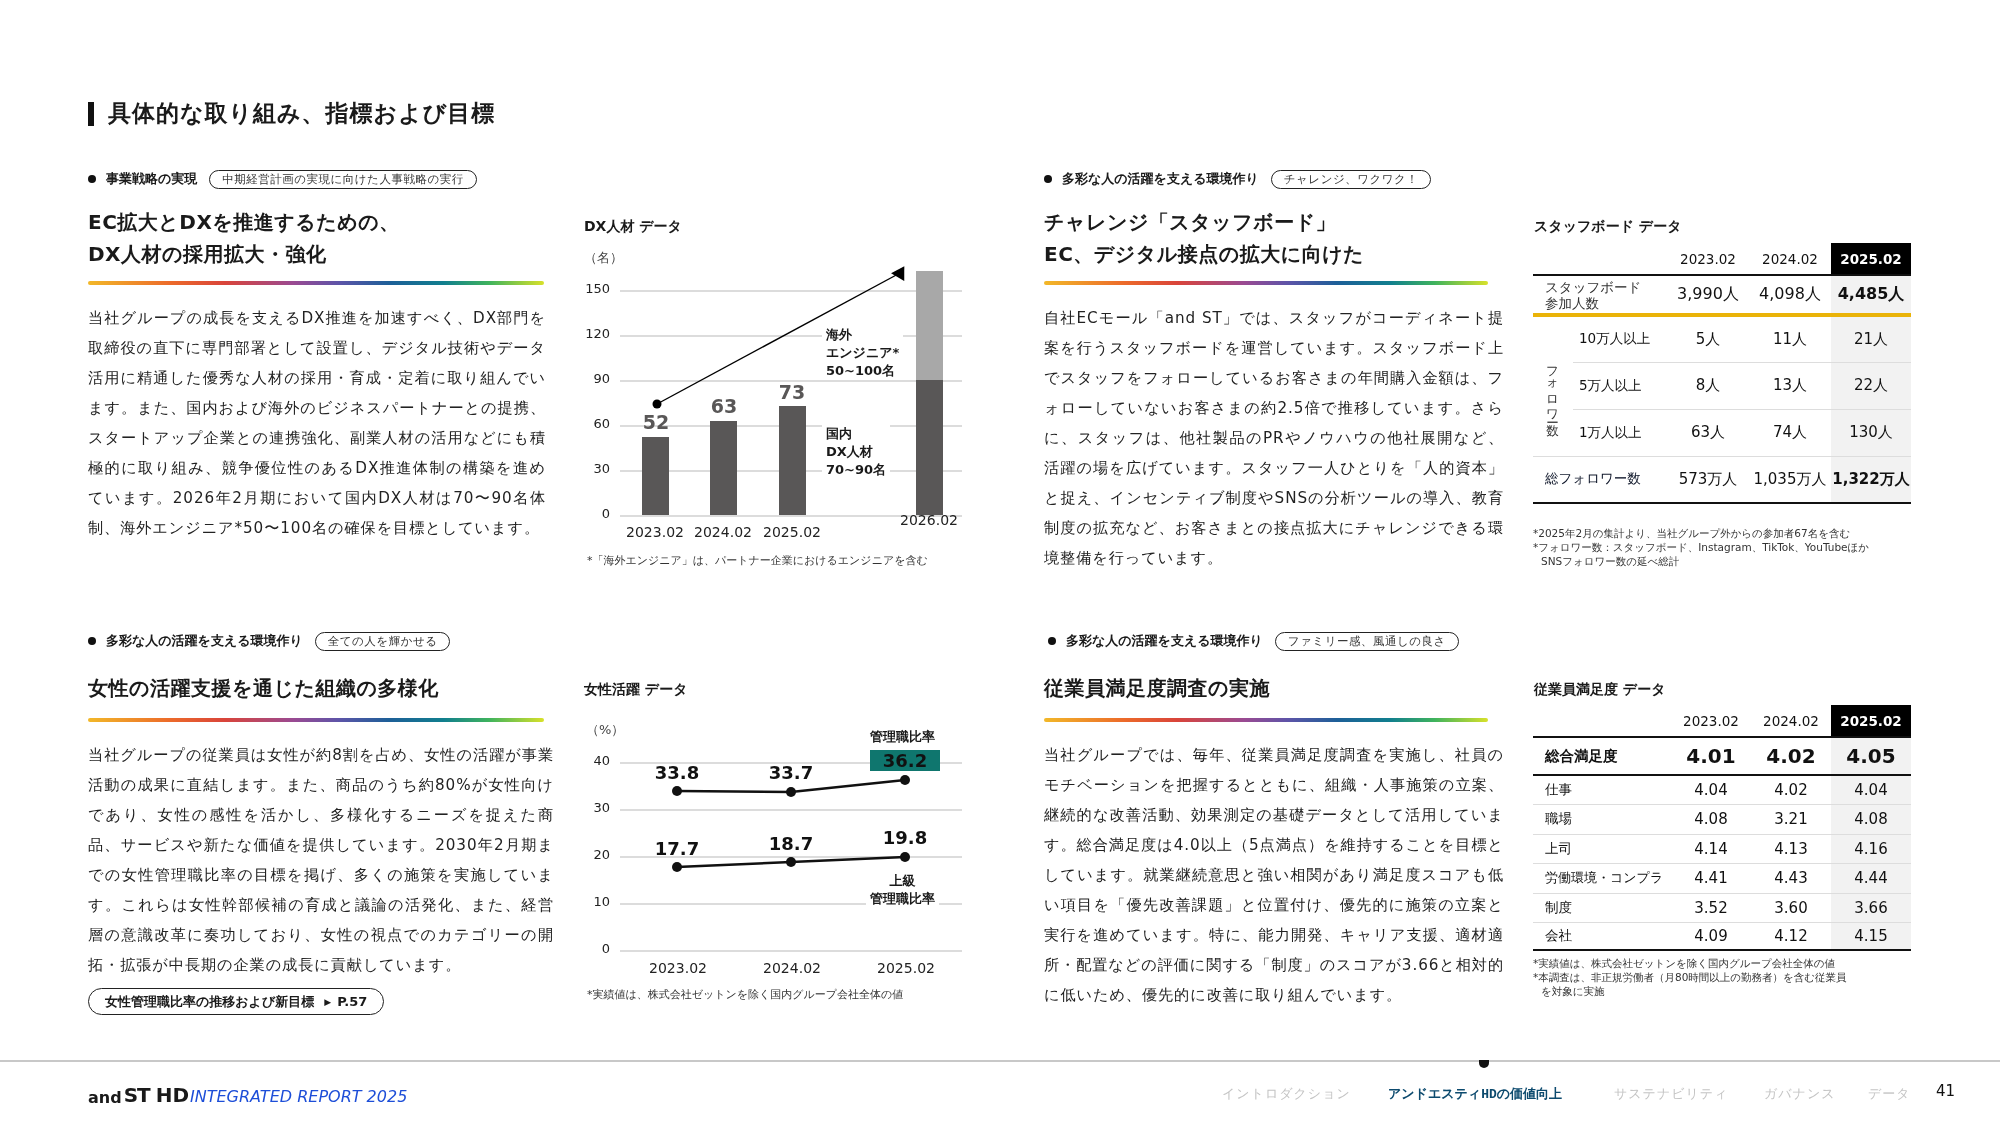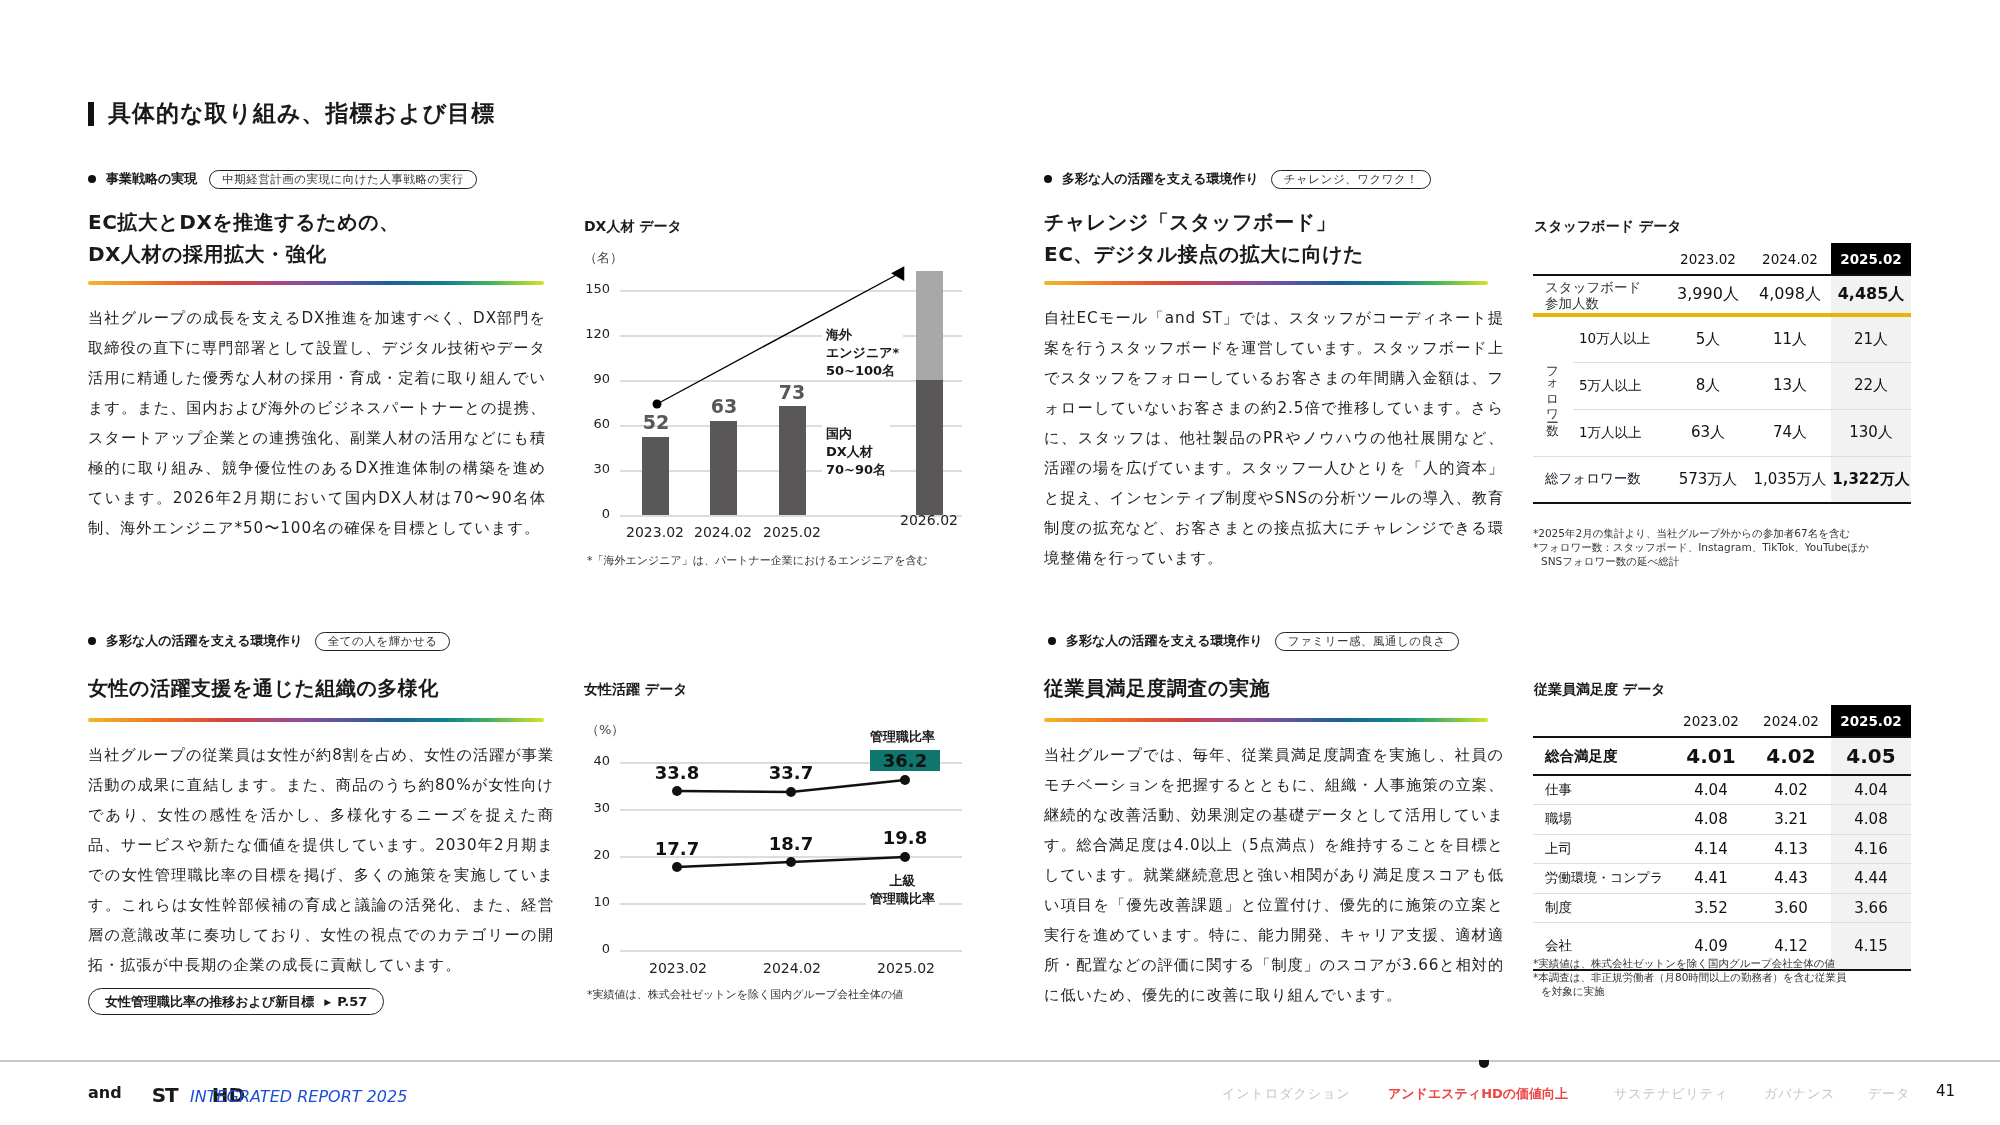--- a/index.html
+++ b/index.html
@@ -38,27 +38,27 @@
   
   table.dt { border-collapse: collapse; position: absolute; }
   table.dt td { font-size: 15px; text-align: center; color: #111; }
   table.dt .hdr td { font-size: 13.5px; height: 32px; }
   table.dt .hdr td.hl { background: #000; color: #fff; font-weight: bold; }
   table.dt td.hlc { background: #f2f2f2; }
   table.dt td.lbl { text-align: left; font-size: 13.5px; padding-left: 12px; }
 
   
   .footer-line { left: 0; top: 1060px; width: 2000px; height: 1.5px; background: #c8c8c8; }
-  .logo { left: 88px; top: 1083px; font-weight: bold; display: flex; align-items: flex-start; gap: 28px; }
+  .logo { left: 88px; top: 1083px; font-weight: bold; display: flex; align-items: flex-end; }
   .logo .and { font-size: 16px; }
   .logo .st { font-size: 20px; margin-left: 2px; letter-spacing: -1px; }
   .logo .hd { font-size: 20px; margin-left: 6px; }
   .report-label { left: 190px; top: 1087px; font-size: 16px; color: #1d4ed8; font-style: italic; }
   .nav { top: 1085px; font-size: 13px; color: #c4c4c4; letter-spacing: 1px; }
-  .nav.active { color: #ef4444; font-weight: bold; letter-spacing: 0; }
+  .nav.active { color: #0c4a6e; font-weight: bold; letter-spacing: 0; font-family: Liberation Mono, monospace; }
   .nav-dot { width: 10px; height: 8px; border-radius: 0 0 5px 5px; background: #111; }
   .page-num { left: 1936px; top: 1082px; font-size: 15px; color: #111; }
 </style>
 </head>
 <body>
 
 <div class="abs page-title">
   <span class="bar"></span>
   <span>具体的な取り組み、指標および目標</span>
 </div>
@@ -309,21 +309,21 @@
     <td>4.41</td>
     <td>4.43</td>
     <td class="hlc">4.44</td>
   </tr>
   <tr style="height:29.5px; border-bottom:1.5px solid #ddd;">
     <td class="lbl">制度</td>
     <td>3.52</td>
     <td>3.60</td>
     <td class="hlc">3.66</td>
   </tr>
-  <tr style="height:47px; border-bottom:2px solid #111;">
+  <tr style="height:27px; border-bottom:2px solid #111;">
     <td class="lbl">会社</td>
     <td>4.09</td>
     <td>4.12</td>
     <td class="hlc">4.15</td>
   </tr>
 </tbody>
   </table>
 <div class="abs footnote" style="left:1533px; top:956px; font-size:10.5px; line-height:14px;">
   <div>*実績値は、株式会社ゼットンを除く国内グループ会社全体の値</div>
   <div>*本調査は、非正規労働者（月80時間以上の勤務者）を含む従業員</div>

